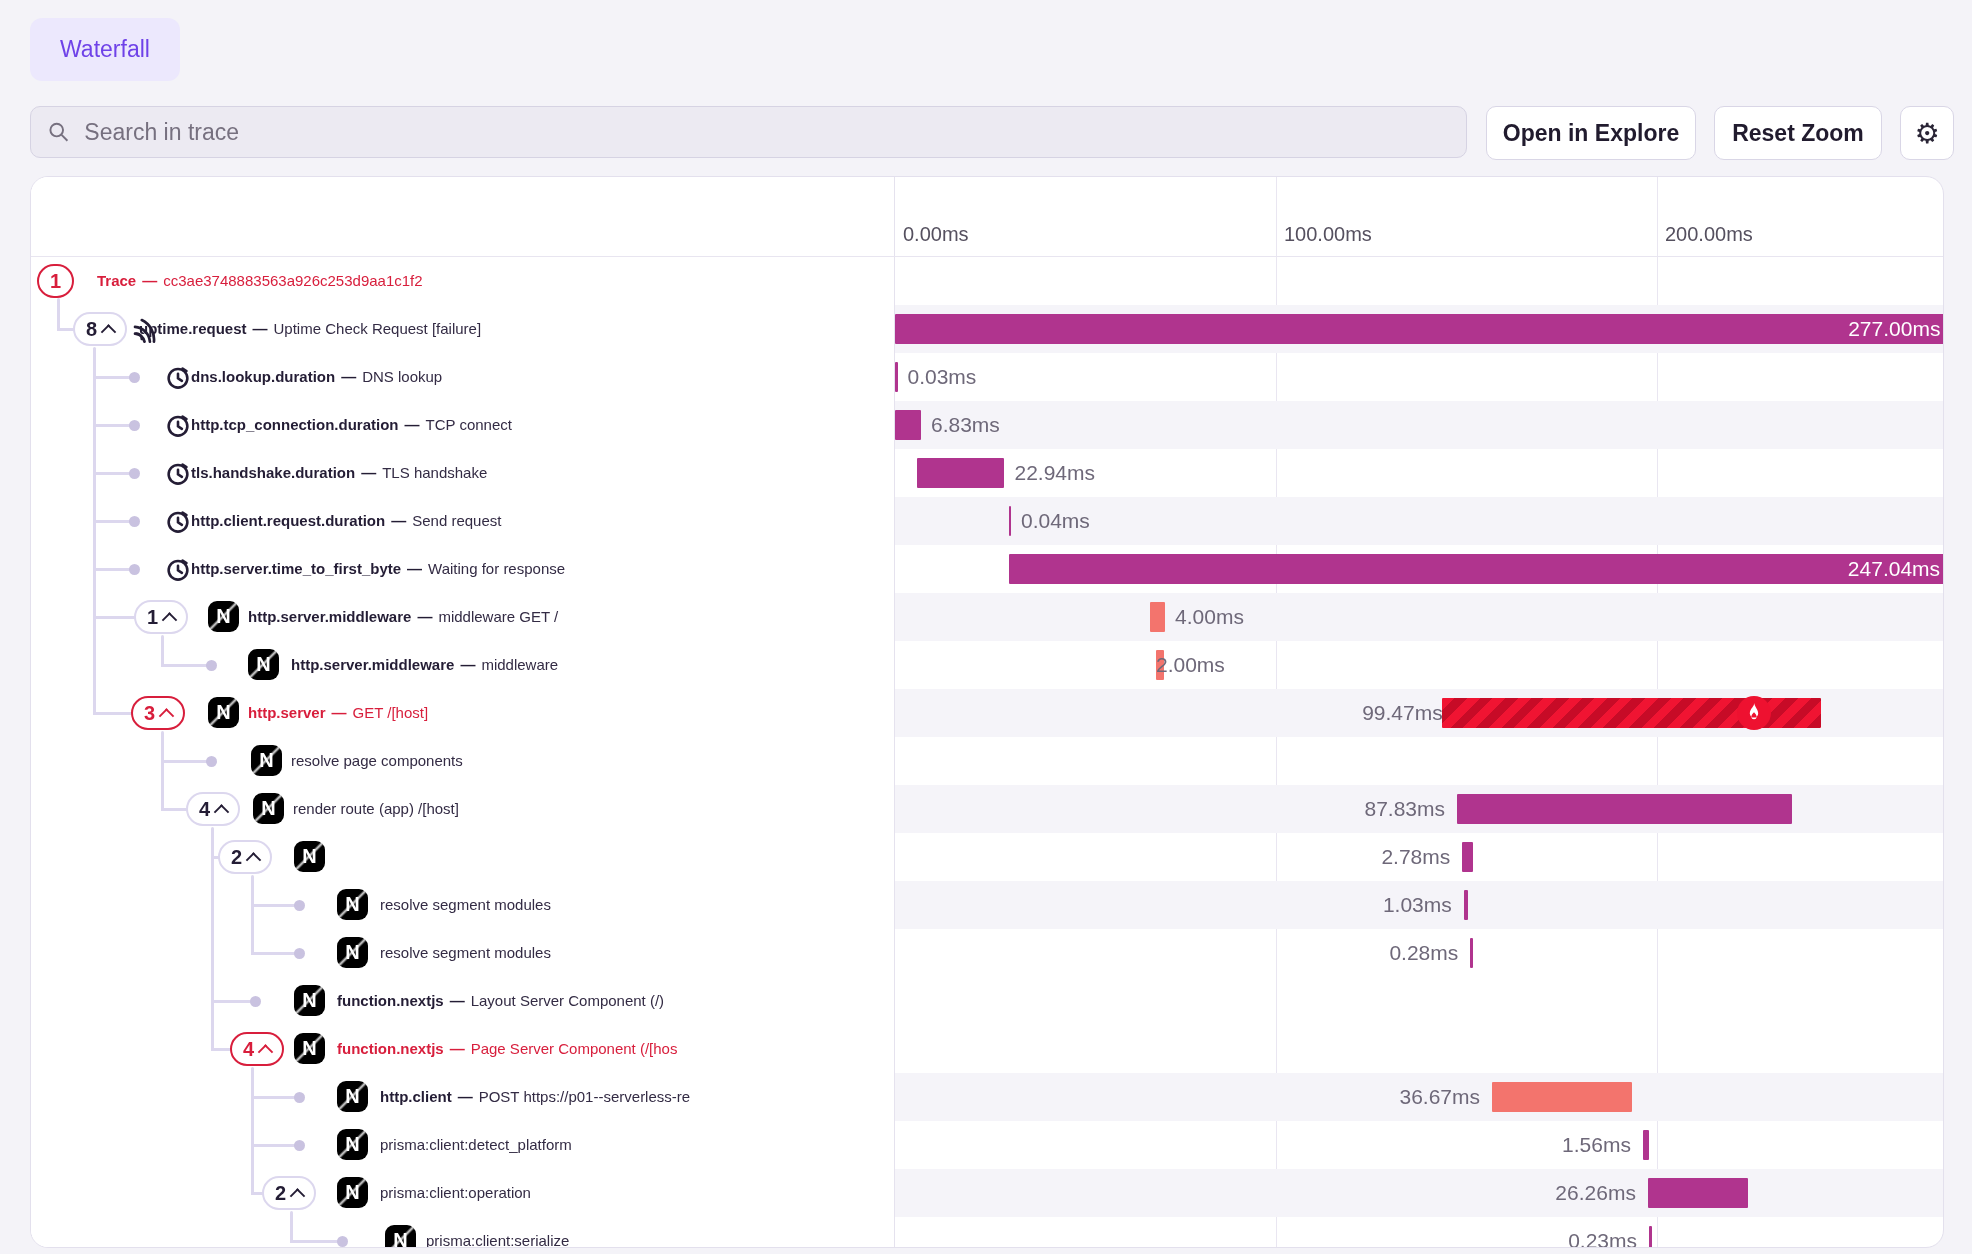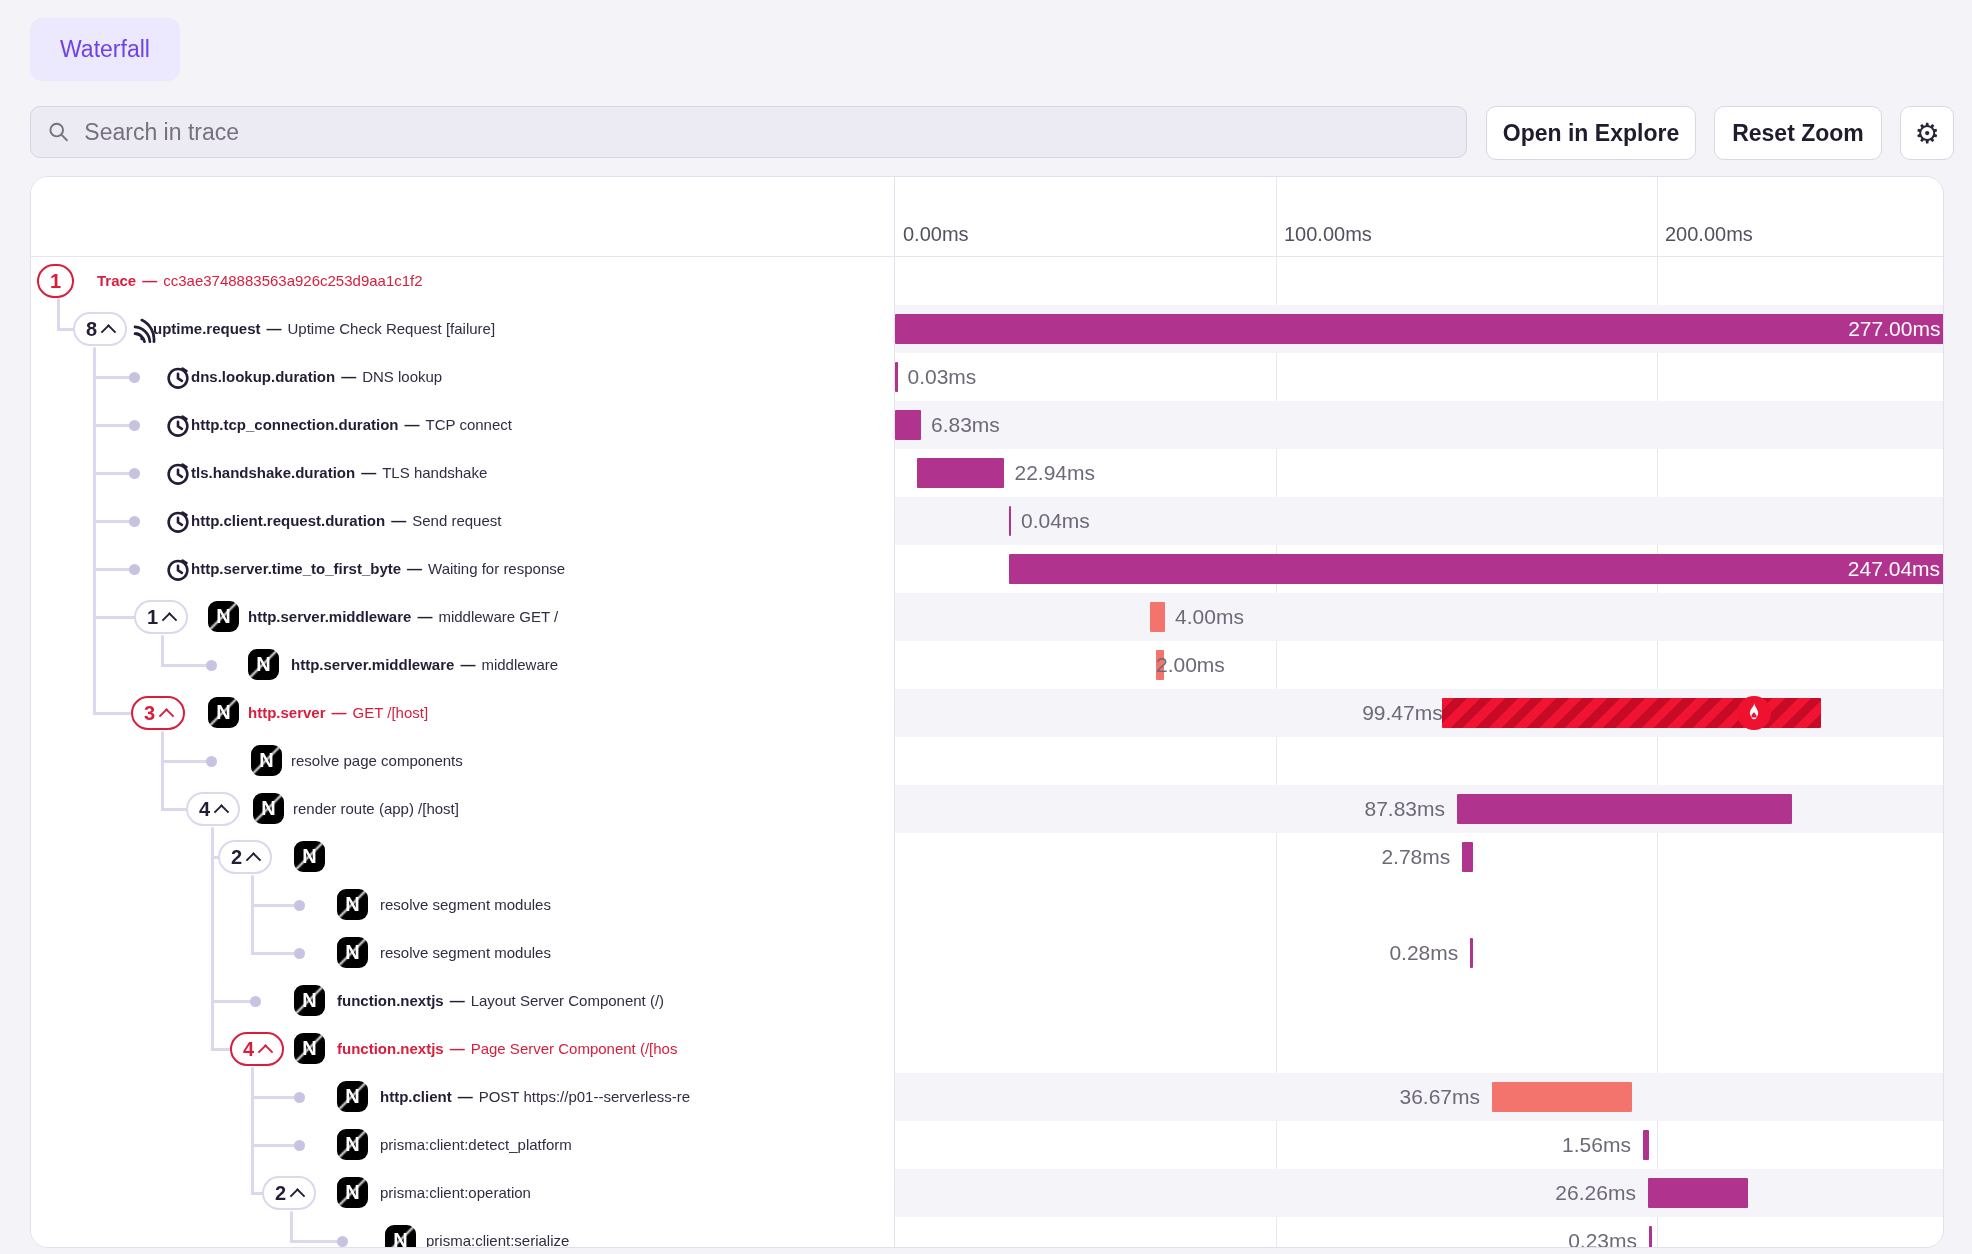--- a/index.html
+++ b/index.html
@@ -148,20 +148,24 @@
             <span class="durlabel lft" style="left:13px;width:534.7px">99.47ms</span>
           </div>
           <div class="lane alt" style="top:528px">
             <div class="bar magenta" style="left:562.0px;width:334.6px"></div>
             <span class="durlabel lft" style="left:0;width:550.0px">87.83ms</span>
           </div>
           <div class="lane" style="top:576px">
             <div class="bar magenta" style="left:567.3px;width:10.6px"></div>
             <span class="durlabel lft" style="left:0;width:555.3px">2.78ms</span>
           </div>
+          <div class="lane alt" style="top:624px">
+            <div class="bar magenta" style="left:568.8px;width:3.9px"></div>
+            <span class="durlabel lft" style="left:0;width:556.8px">1.03ms</span>
+          </div>
           <div class="lane" style="top:672px">
             <div class="bar magenta" style="left:575.3px;width:2.5px"></div>
             <span class="durlabel lft" style="left:0;width:563.3px">0.28ms</span>
           </div>
           <div class="lane alt" style="top:816px">
             <div class="bar salmon" style="left:597.0px;width:139.7px"></div>
             <span class="durlabel lft" style="left:0;width:585.0px">36.67ms</span>
           </div>
           <div class="lane" style="top:864px">
             <div class="bar magenta" style="left:747.9px;width:5.9px"></div>
@@ -201,21 +205,21 @@
              <span class="chev"></span>
            </div>
             <span class="icn" style="left:100px"><svg width="27" height="27" viewBox="0 0 20 20" style="margin-top:3px">
      <g fill="none" stroke="#241d35" stroke-width="2" stroke-linecap="round">
        <path d="M4 17 a 4 4 0 0 1 4 4" transform="translate(0,-4)"></path>
        <path d="M3 13 a 8 8 0 0 1 7 6"></path>
        <path d="M4 8 a 12 12 0 0 1 11 11" transform="translate(-1,0)"></path>
        <path d="M9 3 a 16 16 0 0 1 9 16" transform="translate(-1,0)"></path>
      </g>
               </svg></span>
-            <div class="rowtext" style="left:122px"><span class="nm">uptime.request</span><span class="sep">—</span><span class="ds">Uptime Check Request [failure]</span></div>
+            <div class="rowtext" style="left:108px"><span class="nm">uptime.request</span><span class="sep">—</span><span class="ds">Uptime Check Request [failure]</span></div>
           </div>
           <div class="tree-row" style="top:96px">
             <div class="hconn" style="left:62px;width:46px"></div>
             <div class="dot" style="left:98px"></div>
             <span class="icn" style="left:134px"><svg width="26" height="26" viewBox="0 0 20 20" style="margin-top:3px">
      <circle cx="10" cy="11" r="7.2" fill="none" stroke="#241d35" stroke-width="2"></circle>
      <path d="M10 7.5 V 11 L 13 13" fill="none" stroke="#241d35" stroke-width="2" stroke-linecap="round"></path>
      <path d="M13.5 3.5 l 3 2" stroke="#241d35" stroke-width="2" stroke-linecap="round"></path>
               </svg></span>
             <div class="rowtext" style="left:160px"><span class="nm">dns.lookup.duration</span><span class="sep">—</span><span class="ds">DNS lookup</span></div>

